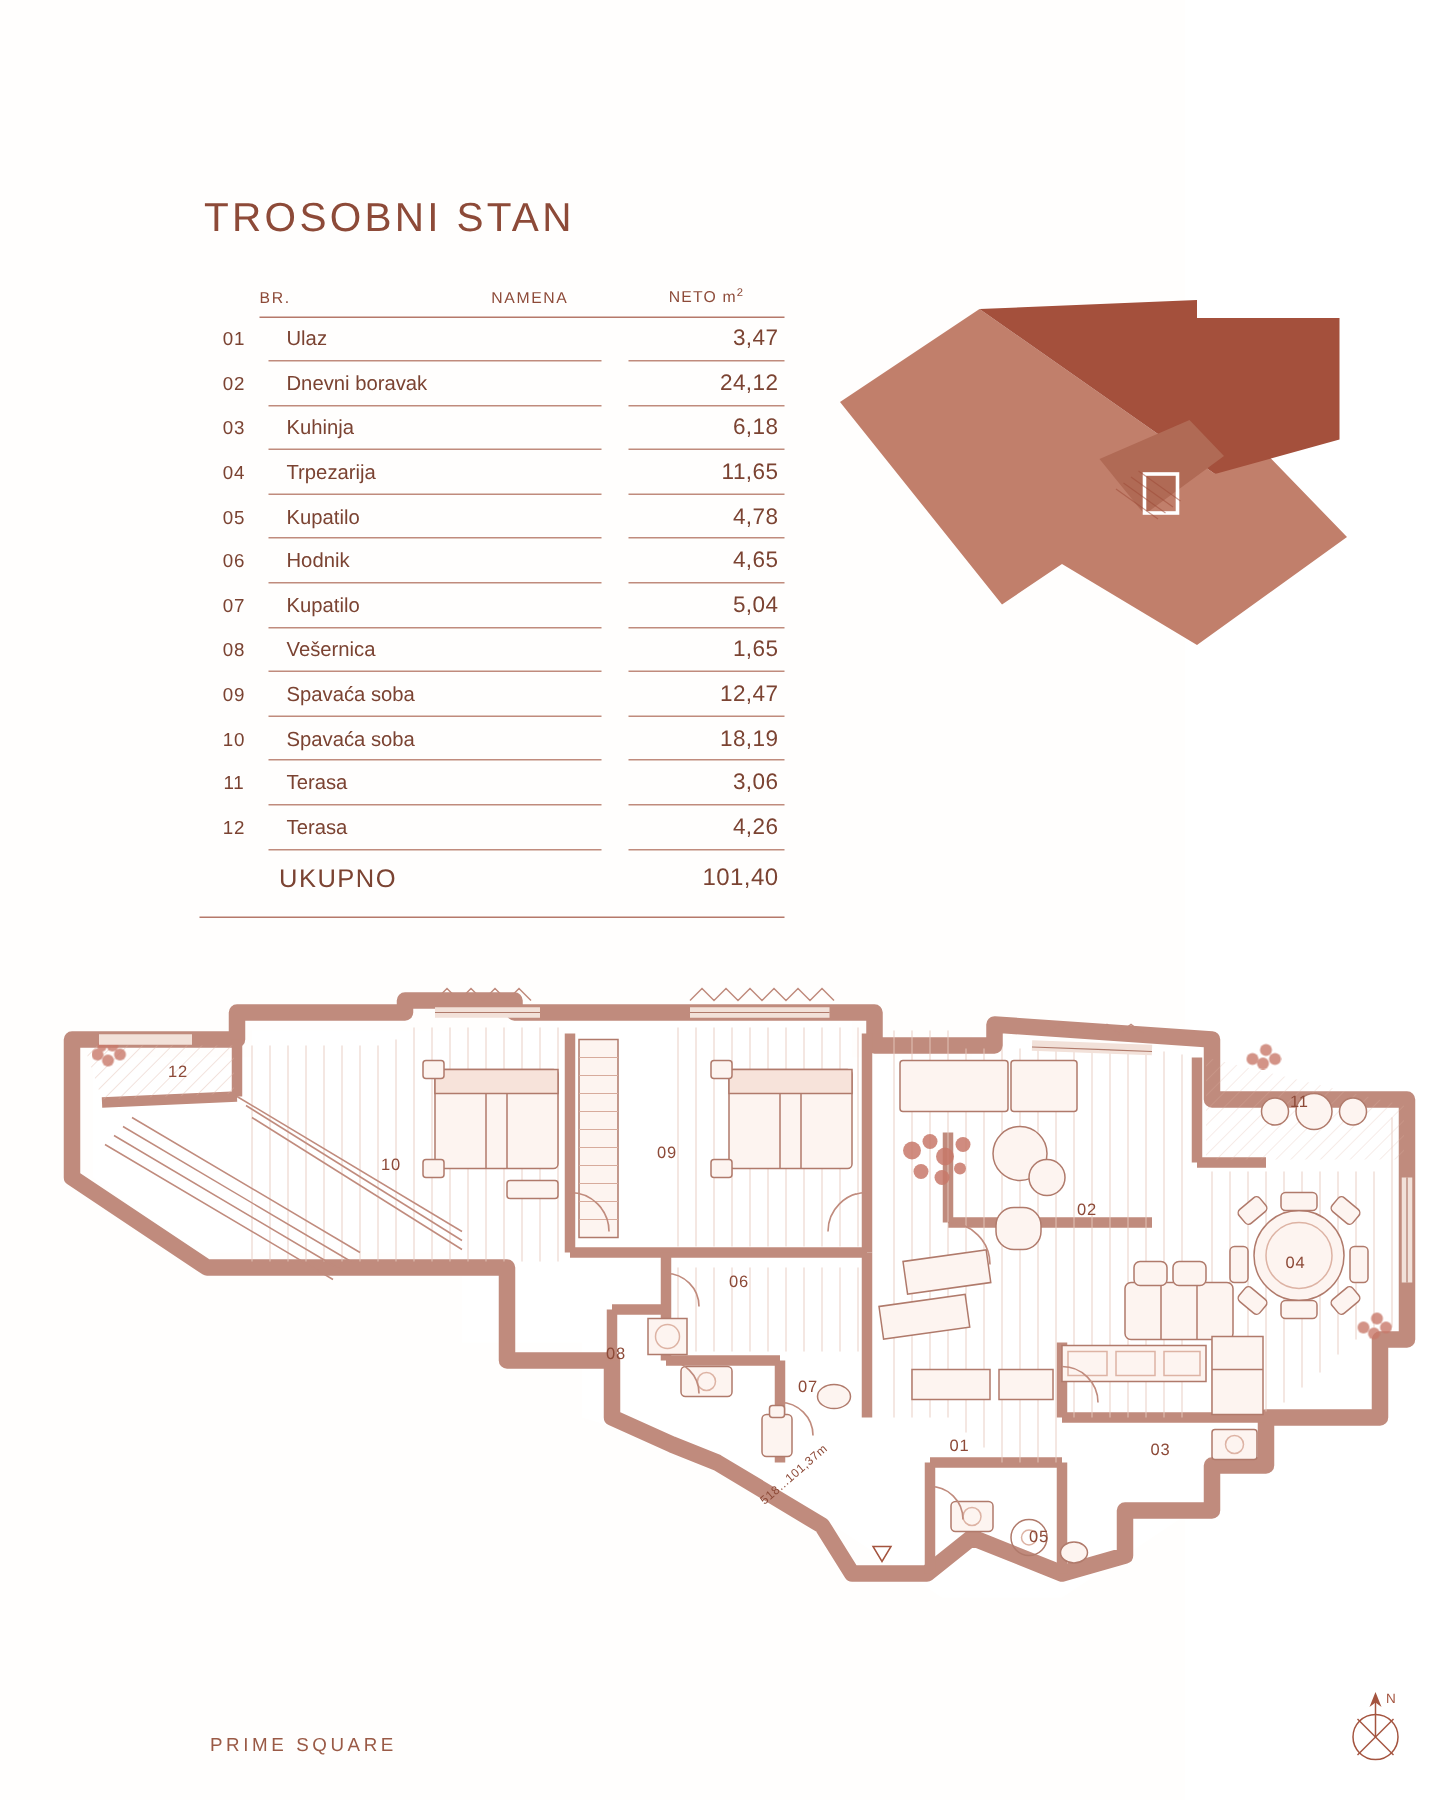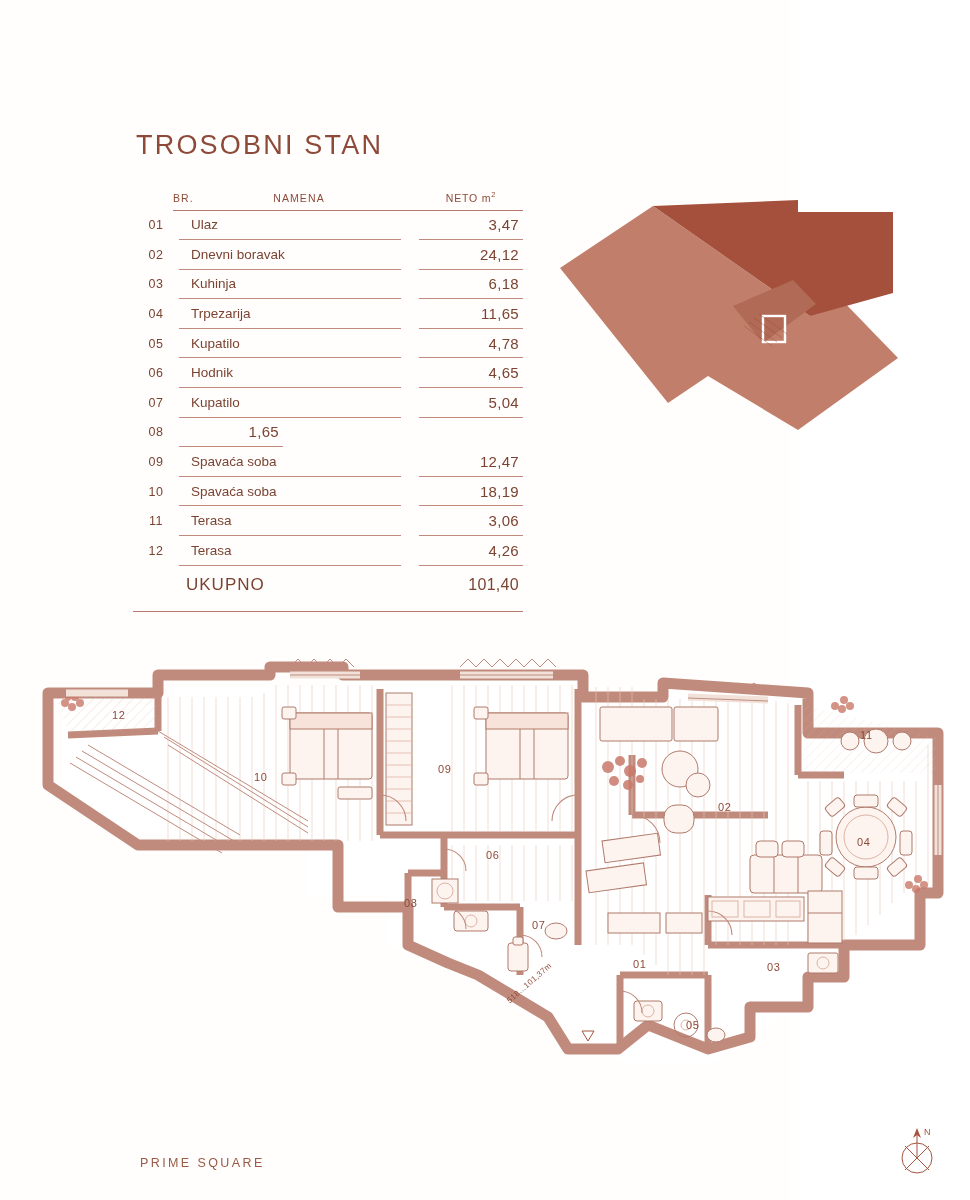--- a/index.html
+++ b/index.html
@@ -29,21 +29,21 @@
   .thead {
     display: flex; align-items: flex-end;
     padding-bottom: 6px;
     border-bottom: 1px solid #b5786a;
     font-size: 10.5px;
     letter-spacing: 1.1px;
     color: #8d4a38;
     margin-left: 40px;
   }
   .th-br { width: 46px; }
-  .th-namena { flex: 1; text-align: center; padding-right: 40px; }
+  .th-namena { flex: 1; text-align: right; padding-right: 40px; }
   .th-neto { width: 104px; text-align: center; letter-spacing: 0.8px; }
   .th-neto sup { font-size: 7.5px; }
 
   .row {
     display: flex; align-items: center;
     height: 29.6px;
     font-size: 13.5px;
     color: #7b4332;
   }
   .row .c-br {
@@ -155,20 +155,21 @@
       <div class="c-name">Hodnik</div>
       <div class="c-area">4,65</div>
     </div>
     <div class="row">
       <div class="c-br">07</div>
       <div class="c-name">Kupatilo</div>
       <div class="c-area">5,04</div>
     </div>
     <div class="row">
       <div class="c-br">08</div>
+      <div class="c-name">Vešernica</div>
       <div class="c-area">1,65</div>
     </div>
     <div class="row">
       <div class="c-br">09</div>
       <div class="c-name">Spavaća soba</div>
       <div class="c-area">12,47</div>
     </div>
     <div class="row">
       <div class="c-br">10</div>
       <div class="c-name">Spavaća soba</div>

